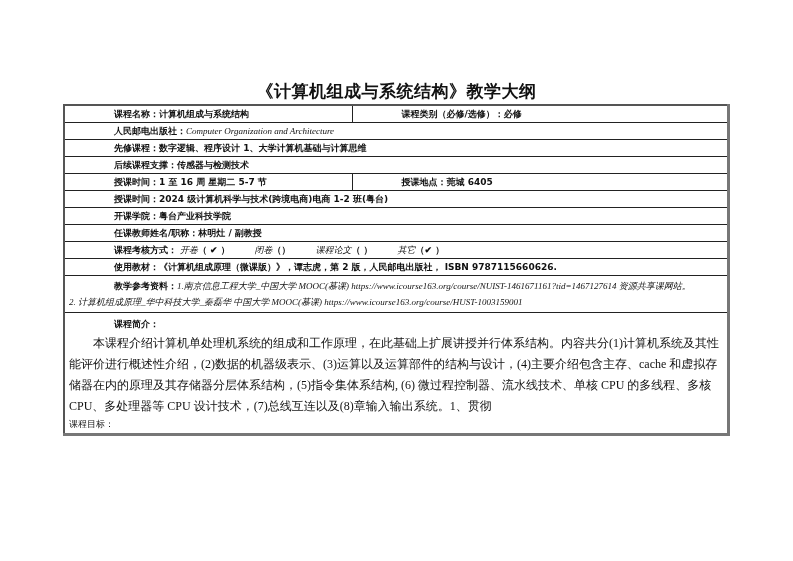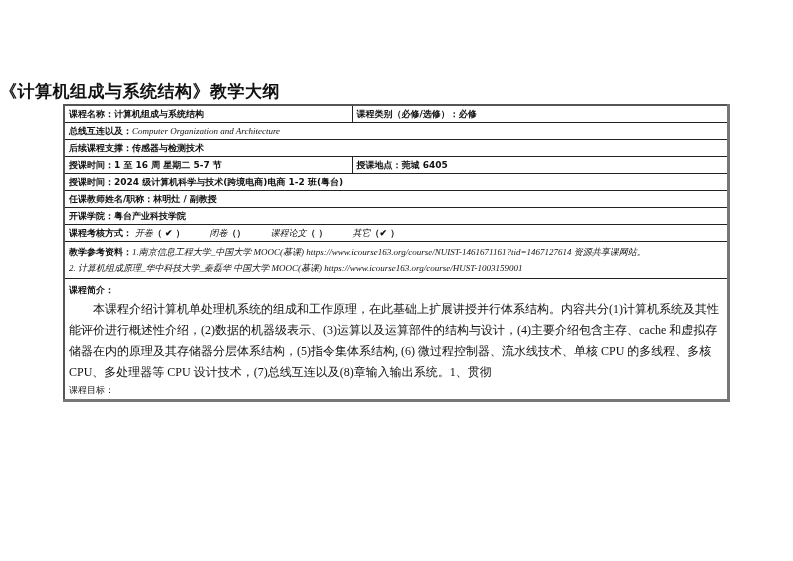--- a/index.html
+++ b/index.html
@@ -1,26 +1,26 @@
 <!DOCTYPE html>
 <html><head>
 <meta charset="utf-8">
 <style>
   html, body { margin:0; padding:0; background:#ffffff; }
   body { width:793px; height:561px; position:relative; overflow:hidden;
          font-family: "DejaVu Serif", "Liberation Serif", serif; color:#111; }
-  .title { position:absolute; top:80px; left:0; width:793px; 
+  .title { position:absolute; top:80px; left:0; width:793px; text-align:center;
            font-size:17px; font-weight:bold; letter-spacing:0.5px;
            font-family: "DejaVu Sans", "Liberation Sans", sans-serif; }
   table.syllabus { position:absolute; top:104px; left:63px; width:664px;
            border-collapse:collapse; table-layout:fixed;
            border:2px solid #555; border-right:3px solid #777; border-bottom:3px solid #777; }
   table.syllabus td { border:1px solid #222; padding:0 4px; font-size:9px;
            height:16px; line-height:16px; vertical-align:middle; white-space:nowrap; overflow:hidden; }
-  .lbl { font-weight:bold; font-family: "DejaVu Sans", "Liberation Sans", sans-serif; font-size:9px; }
+  .lbl { font-weight:bold; font-family: "DejaVu Sans", "Liberation Sans", sans-serif; font-size:9px;margin-left:45px; }
   .val-b { font-weight:bold; font-family: "DejaVu Sans", "Liberation Sans", sans-serif; text-align: right; }
   .val { font-family: "Liberation Serif", "DejaVu Serif", serif; font-style: italic; }
   .multi { white-space:normal !important; height:auto !important; line-height:18px !important; padding-top:2px !important; padding-bottom:2px !important; }
   .line { display:block; }
   .para { display:block; white-space:normal; line-height:21px; font-family: "Liberation Serif", "DejaVu Serif", serif; font-size:12px; text-indent:2em; }
   .goal { display:block; line-height:14px; font-family: "Liberation Serif", "DejaVu Serif", serif; }
   .check { font-weight:bold; }
   .opt { margin-right:22px; }
 </style>
 </head>
@@ -32,46 +32,52 @@
   <colgroup>
       <col style="width:288px">
       <col style="width:376px">
     </colgroup>
   <tbody>
       <tr>
     <td><span class="lbl">课程名称：</span><span class="val-b">计算机组成与系统结构</span></td>
     <td><span class="lbl">课程类别（必修/选修）：</span><span class="val-b">必修</span></td>
   </tr>
   <tr>
-    <td colspan="2"><span class="lbl">总线互连以及：</span><span class="val">Computer Organization and Architecture</span></td>
+    <td colspan="2"><span class="lbl">人民邮电出版社：</span><span class="val">Computer Organization and Architecture</span></td>
+  </tr>
+  <tr>
+    <td colspan="2"><span class="lbl">先修课程：</span><span class="val-b">数字逻辑、程序设计 1、大学计算机基础与计算思维</span></td>
   </tr>
   <tr>
     <td colspan="2"><span class="lbl">后续课程支撑：</span><span class="val-b">传感器与检测技术</span></td>
   </tr>
   <tr>
     <td><span class="lbl">授课时间：</span><span class="val-b">1 至 16 周 星期二 5-7 节</span></td>
     <td><span class="lbl">授课地点：</span><span class="val-b">莞城 6405</span></td>
   </tr>
   <tr>
     <td colspan="2"><span class="lbl">授课时间：</span><span class="val-b">2024 级计算机科学与技术(跨境电商)电商 1-2 班(粤台)</span></td>
   </tr>
   <tr>
-    <td colspan="2"><span class="lbl">任课教师姓名/职称：</span><span class="val-b">林明灶 / 副教授</span></td>
+    <td colspan="2"><span class="lbl">开课学院：</span><span class="val-b">粤台产业科技学院</span></td>
   </tr>
   <tr>
-    <td colspan="2"><span class="lbl">开课学院：</span><span class="val-b">粤台产业科技学院</span></td>
+    <td colspan="2"><span class="lbl">任课教师姓名/职称：</span><span class="val-b">林明灶 / 副教授</span></td>
   </tr>
   <tr>
     <td colspan="2">
       <span class="lbl">课程考核方式：</span>
       <span class="opt"><span class="val">开卷</span><span class="check">（ ✔ ）</span></span>
       <span class="opt"><span class="val">闭卷</span><span class="check">（）</span></span>
       <span class="opt"><span class="val">课程论文</span><span class="check">（  ）</span></span>
       <span class="opt"><span class="val">其它</span><span class="check">（✔ ）</span></span>
     </td>
+  </tr>
+  <tr>
+    <td colspan="2"><span class="lbl">使用教材：</span><span class="val-b">《计算机组成原理（微课版）》，谭志虎，第 2 版，人民邮电出版社，  ISBN 9787115660626.</span></td>
   </tr>
   <tr>
     <td colspan="2" class="multi" style="line-height:16px !important;">
       <span class="line"><span class="lbl">教学参考资料：</span><span class="val">1.南京信息工程大学_中国大学 MOOC(慕课) https://www.icourse163.org/course/NUIST-1461671161?tid=1467127614 资源共享课网站。</span></span>
       <span class="val line">2. 计算机组成原理_华中科技大学_秦磊华 中国大学 MOOC(慕课)   https://www.icourse163.org/course/HUST-1003159001</span>
     </td>
   </tr>
   <tr>
     <td colspan="2" class="multi">
       <span class="lbl line">课程简介：</span>

